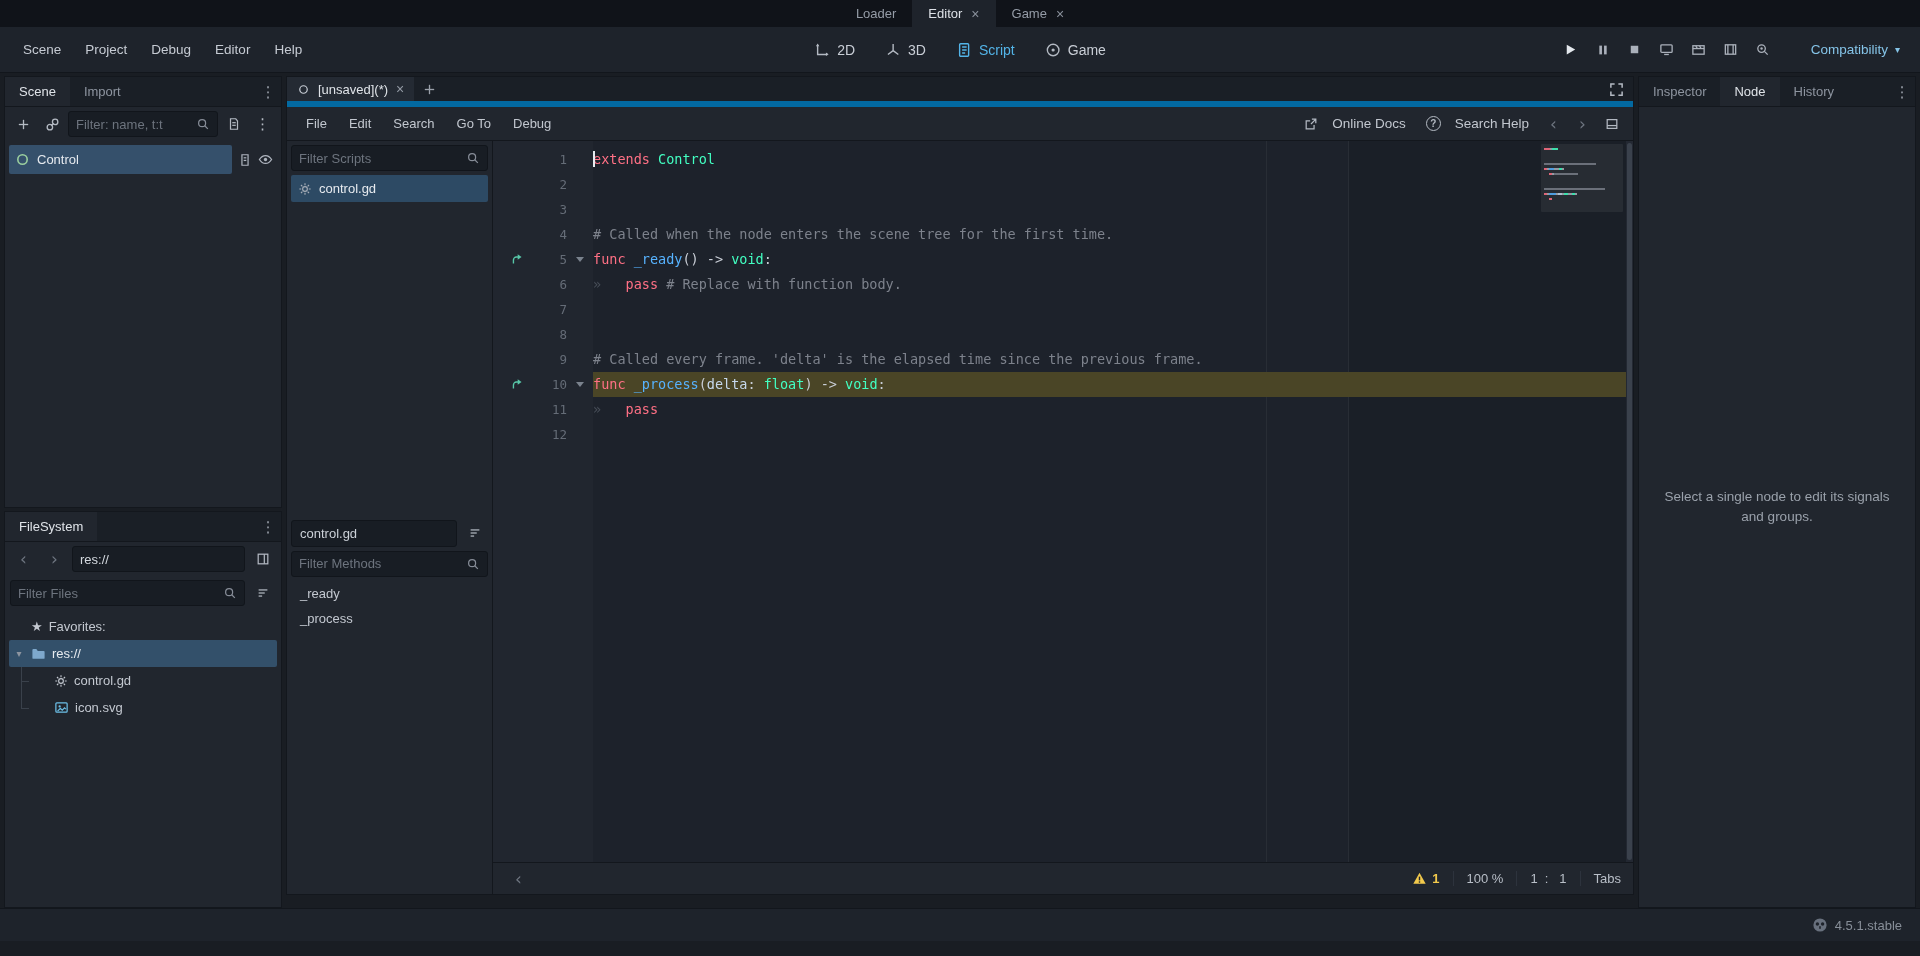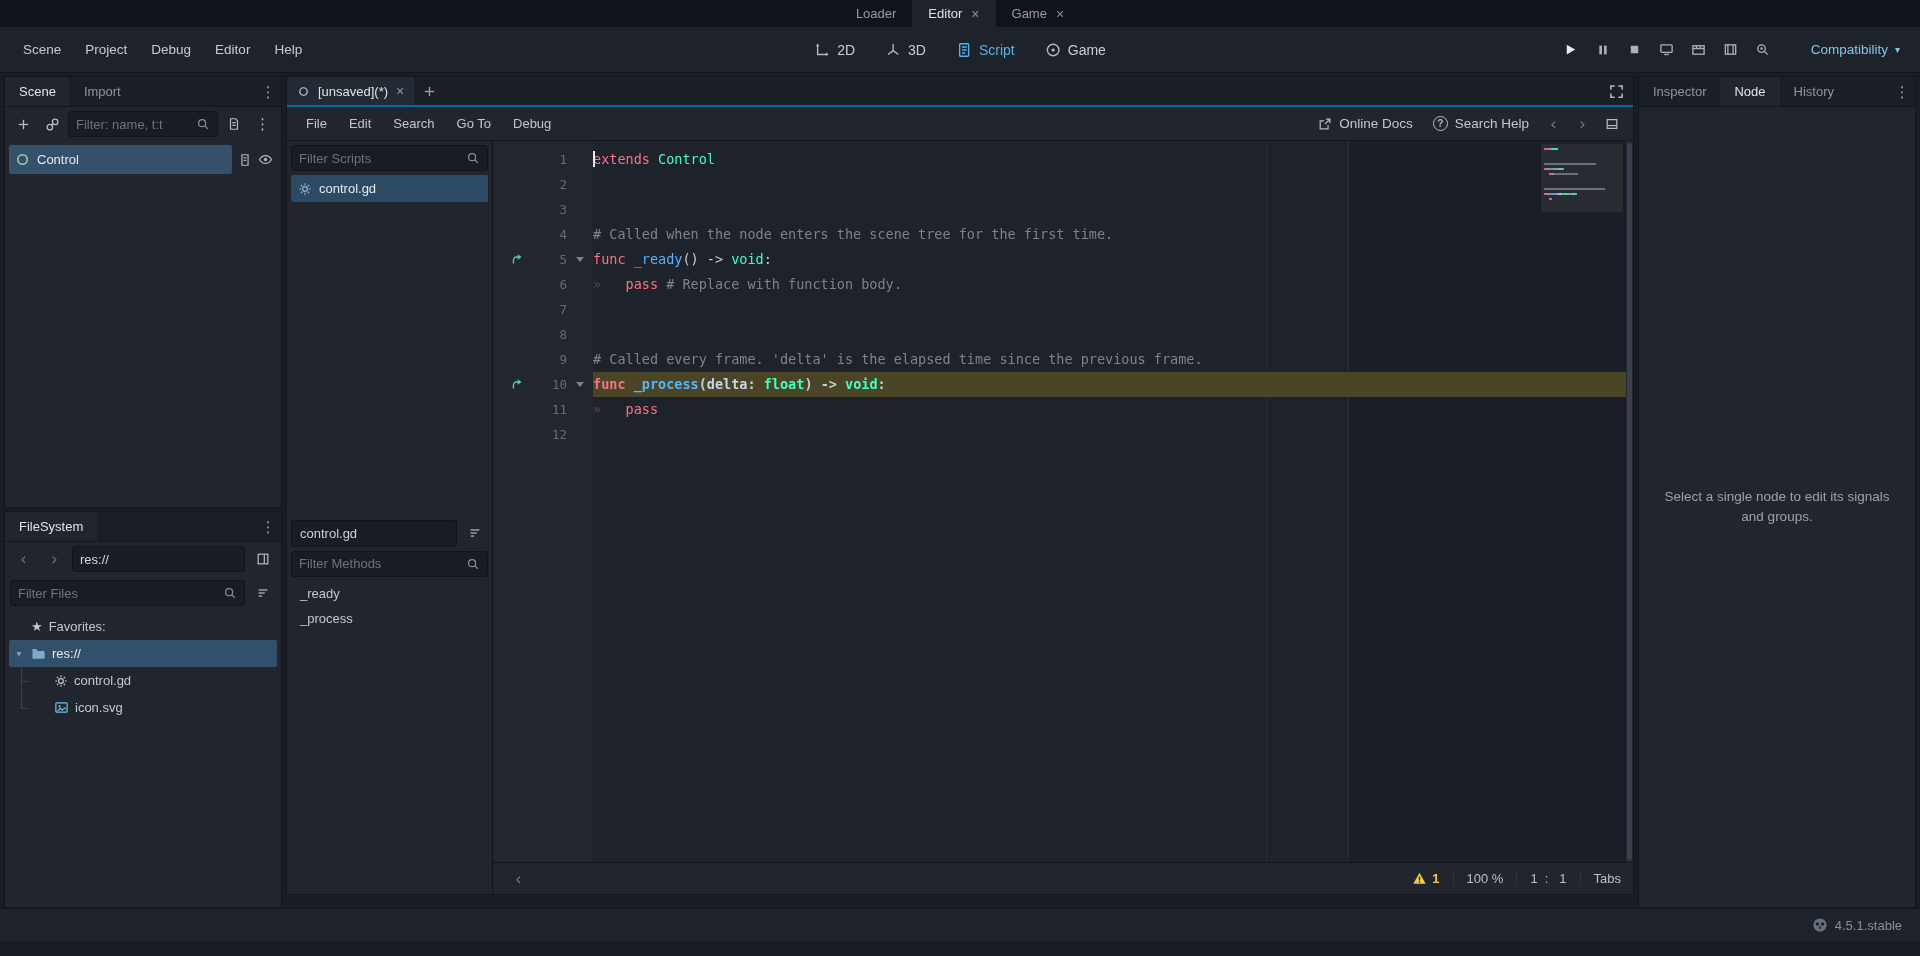--- a/index.html
+++ b/index.html
@@ -65,31 +65,31 @@
   .fs-item{height:27px;display:flex;align-items:center;gap:6px;padding:0 4px;border-radius:2px;color:#c3c8d0;}
   .fs-item.selected{background:#33506a;color:#e6eaef;}
   .fs-arrow{width:12px;color:#8e95a0;font-size:10px;display:flex;justify-content:center;flex:none;}
   .elbow{position:relative;width:17px;align-self:stretch;flex:none;}
   .elbow::before{content:'';position:absolute;left:8px;top:0;bottom:0;border-left:1px solid #3a414b;}
   .elbow.last::before{bottom:50%;}
   .elbow::after{content:'';position:absolute;left:8px;top:50%;width:8px;border-top:1px solid #3a414b;}
 
   
   .center{flex:1;min-width:0;display:flex;flex-direction:column;margin-bottom:13px;background:#21262e;border:1px solid #13171d;}
-  .script-tabsrow{height:30px;background:#1a1f26;border-bottom:2px solid #0369a1;display:flex;align-items:stretch;flex:none;}
+  .script-tabsrow{height:30px;background:#1a1f26;border-bottom:6px solid #0369a1;display:flex;align-items:stretch;flex:none;}
   .script-tab{display:flex;align-items:center;gap:8px;padding:0 10px;background:#242a33;color:#dfe3e8;font-size:13px;}
   .script-tab .icon{color:#c3c9d1;}
   .script-tab .close{color:#949ba5;font-size:14px;}
   .newtab-btn{width:30px;display:flex;align-items:center;justify-content:center;color:#9aa0aa;font-size:15px;}
   .expand-btn{margin-left:auto;width:34px;display:flex;align-items:center;justify-content:center;color:#b4bac3;}
 
   .script-menubar{height:34px;border-bottom:1px solid #13171d;display:flex;align-items:center;padding:0 8px;flex:none;}
   .smenu-item{padding:6px 11px;color:#c2c7cf;font-size:13px;border-radius:3px;}
   .smenu-right{margin-left:auto;display:flex;align-items:center;gap:2px;}
-  .link-btn{display:flex;align-items:center;gap:7px;color:#c2c7cf;font-size:13.5px;padding:5px 9px;border-radius:3px;}
+  .link-btn{display:flex;align-items:center;gap:14px;color:#c2c7cf;font-size:13.5px;padding:5px 9px;border-radius:3px;}
   .link-btn .icon{color:#b4bac3;}
   .qmark{width:15px;height:15px;border:1.4px solid currentColor;border-radius:50%;font-size:10px;font-weight:bold;
     display:inline-flex;align-items:center;justify-content:center;}
 
   .script-body{flex:1;display:flex;min-height:0;}
   .scripts-col{width:206px;flex:none;border-right:1px solid #13171d;display:flex;flex-direction:column;padding:4px;gap:4px;min-height:0;}
   .script-item{height:27px;display:flex;align-items:center;gap:7px;padding:0 7px;border-radius:2px;font-size:13px;color:#c6cbd3;flex:none;}
   .script-item.selected{background:#2d4a64;color:#e6eaef;}
   .script-item .icon{color:#a6adb7;}
   .list-fill{flex:1;min-height:20px;}
@@ -104,21 +104,21 @@
   .gutter-bg{position:absolute;left:0;top:0;bottom:0;width:100px;background:#21262f;z-index:0;}
   .guide{position:absolute;top:0;bottom:0;width:1px;background:rgba(255,255,255,0.05);z-index:0;}
   .overzone{position:absolute;top:0;bottom:0;right:0;background:rgba(0,0,0,0.08);z-index:0;}
   .code-lines{position:relative;z-index:1;padding-top:6px;}
   .code-line{display:flex;height:25px;line-height:25px;}
   .gut-a{width:34px;display:flex;justify-content:flex-end;align-items:center;padding-right:3px;flex:none;}
   .gut-num{width:40px;text-align:right;color:#656c77;font-size:12.5px;flex:none;font-family:"DejaVu Sans Mono",monospace;}
   .gut-fold{width:26px;display:flex;align-items:center;justify-content:center;flex:none;}
   .foldtri{width:0;height:0;border-left:4.5px solid transparent;border-right:4.5px solid transparent;border-top:5.5px solid #7a828d;display:inline-block;}
   .line-text{flex:1;white-space:pre;color:#c9ced6;min-width:0;}
-  .code-line.warnline .line-text{background:#4a4526;font-weight:bold;}
+  .code-line.warnline .line-text{background:#4a4526;}
   .s-kw{color:#ff7085;}.s-type{color:#42ffc2;}.s-fn{color:#57b3ff;}.s-cm{color:#7d828c;}.s-t{color:#c9ced6;}.s-param{color:#c6d8ec;}
   .tabmark{color:#484e59;}
   .caret{display:inline-block;width:2px;height:16px;background:#e8ecf1;vertical-align:middle;margin-right:-2px;position:relative;top:-1px;}
   .minimap{position:absolute;top:3px;right:10px;width:82px;z-index:2;padding:4px 3px;}
   .mm-viewport{position:absolute;inset:0;background:rgba(255,255,255,0.06);border-radius:1px;}
   .mm-line{height:2px;margin-bottom:3px;display:flex;position:relative;}
   .mm-line span{height:2px;display:inline-block;opacity:0.85;}
   .vscroll{position:absolute;right:0;top:0;bottom:0;width:7px;background:#232832;z-index:3;}
   .vscroll .thumb{position:absolute;left:1px;right:1px;top:2px;bottom:2px;background:#3a414c;border-radius:3px;}
 

